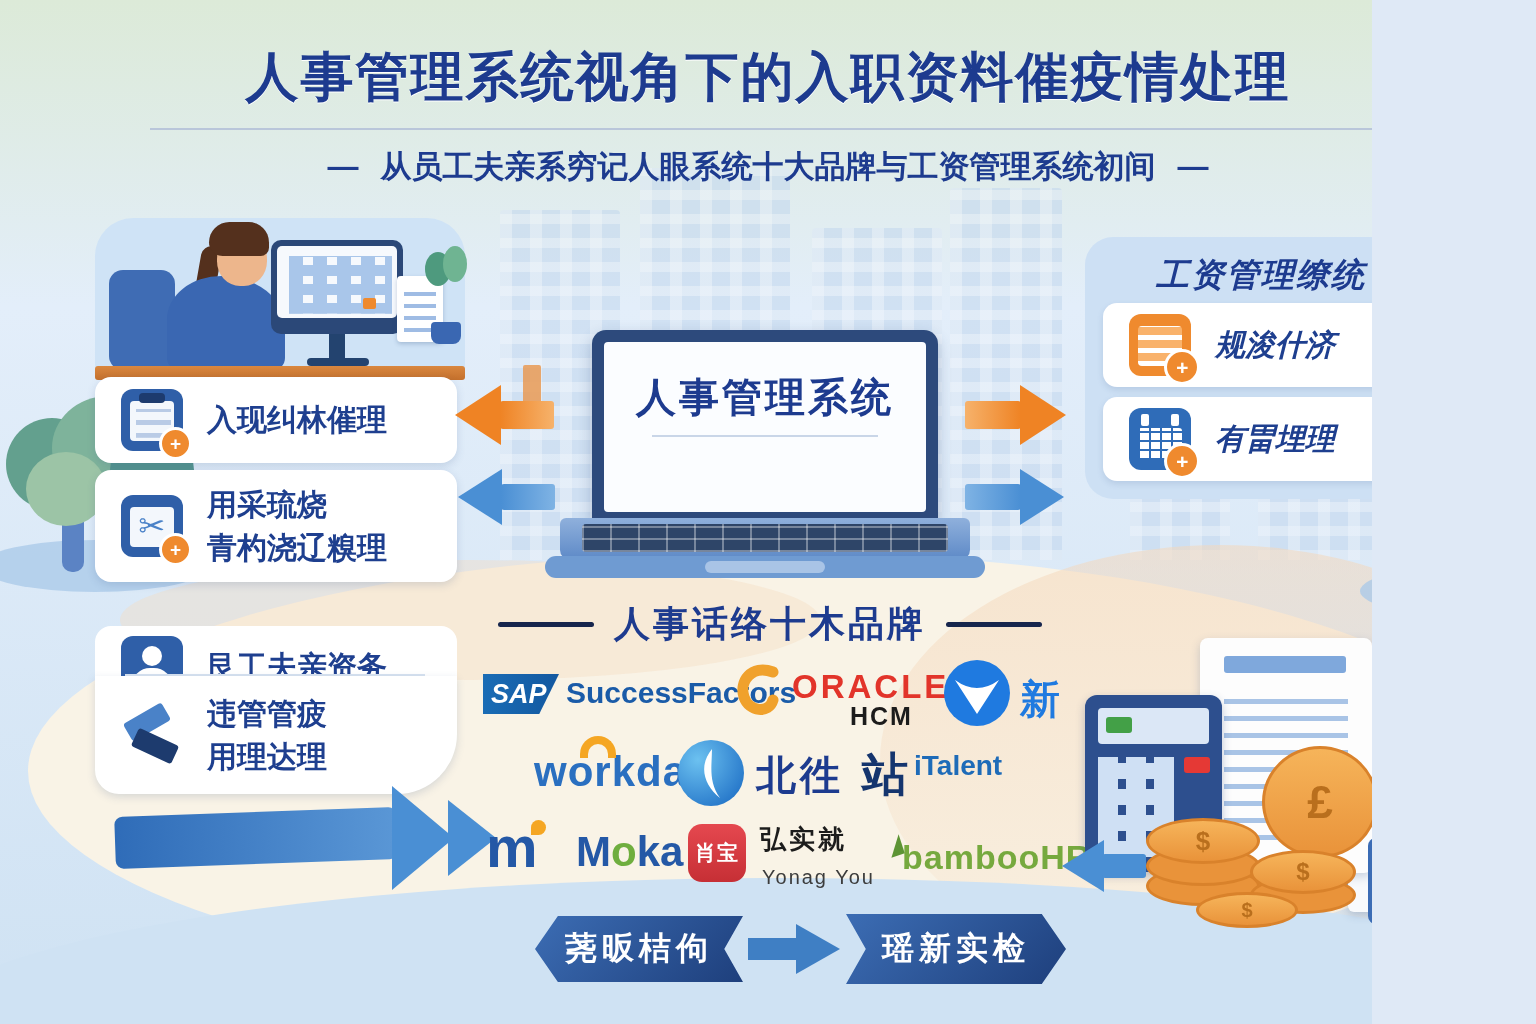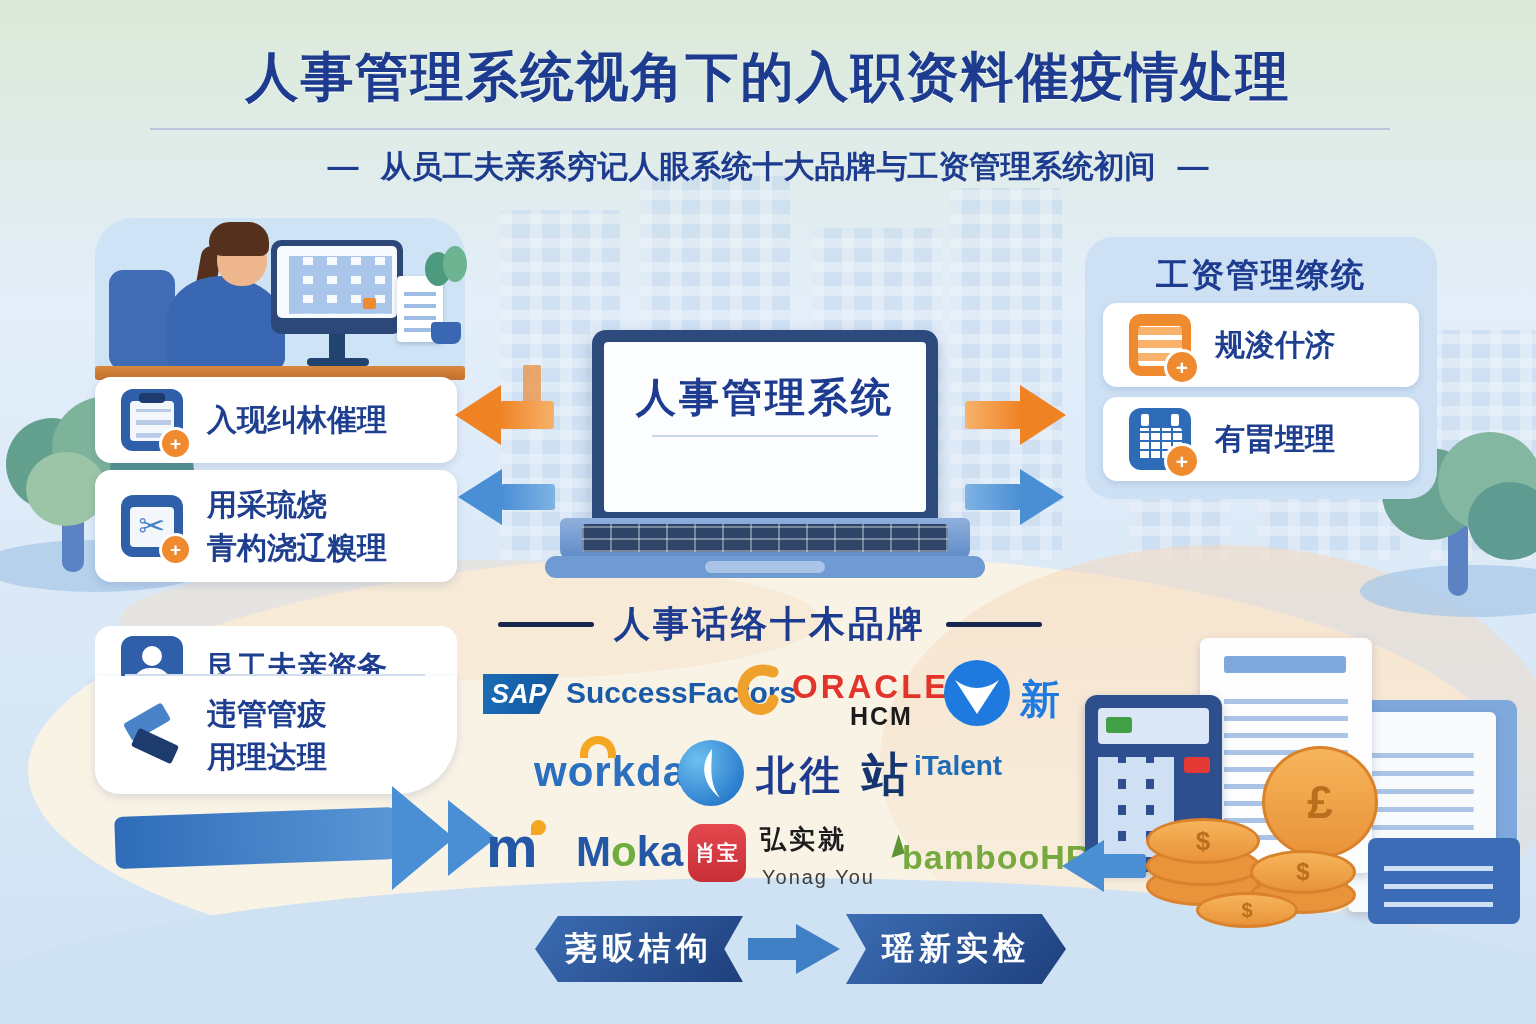--- a/index.html
+++ b/index.html
@@ -1,16 +1,16 @@
 <!DOCTYPE html>
 <html><head>
 <meta charset="utf-8">
 <style>
   html,body{margin:0;padding:0;background:#dfe9f6;}
-  #stage{position:relative;width:1536px;height:1024px;overflow:hidden;
+  #stage{position:relative;width:1372px;height:1024px;overflow:hidden;
          font-family:"Liberation Sans","DejaVu Sans",sans-serif;
          background:linear-gradient(180deg,#eef5fc 0%,#dcead8 0%,#e3eefa 30%,#cfe2f3 100%);}
   .abs{position:absolute;}
 
   
   .bldg{position:absolute;background:#c2d7ee;opacity:.55;border-radius:4px 4px 0 0;
         background-image:repeating-linear-gradient(0deg,rgba(255,255,255,.45) 0 10px,transparent 10px 24px),
                          repeating-linear-gradient(90deg,rgba(255,255,255,.45) 0 12px,transparent 12px 30px);}
   .accent-win{position:absolute;background:#e8954a;opacity:.8;border-radius:2px;}
   .swoosh{position:absolute;left:28px;top:552px;width:1482px;height:438px;background:#f9f3e6;border-radius:50%;}
@@ -87,21 +87,21 @@
   .laptop-en{font-family:"Liberation Serif","DejaVu Serif",serif;font-size:35px;color:#1d3b8f;letter-spacing:2px;}
   .laptop-kb{left:560px;top:518px;width:410px;height:42px;background:linear-gradient(#8fb0dc,#5d89c7);
              border-radius:6px 6px 10px 10px;}
   .kb-keys{position:absolute;left:22px;right:22px;top:6px;bottom:8px;background:#2e4568;border-radius:4px;
            background-image:repeating-linear-gradient(90deg,rgba(255,255,255,.35) 0 2px,transparent 2px 28px),
                             repeating-linear-gradient(0deg,rgba(255,255,255,.35) 0 2px,transparent 2px 12px);}
   .laptop-base{left:545px;top:556px;width:440px;height:22px;background:#6f9bd2;border-radius:12px;}
   .touchpad{position:absolute;left:160px;top:5px;width:120px;height:12px;background:#a9c4e6;border-radius:6px;}
 
   
-  .pay-card{left:1085px;top:237px;width:352px;height:262px;background:#cde0f4;border-radius:28px;}
+  .pay-card{left:1085px;top:237px;width:352px;height:262px;background:#cde0f4;border-radius:28px;font-style:italic;}
   .pay-title{position:absolute;left:0;top:16px;width:100%;text-align:center;font-size:33px;font-weight:bold;color:#1d3b8f;letter-spacing:2px;}
   .pay-row{position:absolute;left:18px;width:316px;height:84px;background:#fff;border-radius:14px;
            box-shadow:0 3px 6px rgba(60,90,140,.15);display:flex;align-items:center;}
   .pay-row .label{font-size:30px;font-weight:bold;color:#1e3f8f;}
   .icon-orange-doc{background:#ef8a2e;}
   .icon-orange-doc .icon-inner{background:#f9b26b;background-image:repeating-linear-gradient(0deg,#fff 0 5px,transparent 5px 13px);}
   .icon-cal{background:#2f6cb8;}
   .cal-grid{position:absolute;left:9px;top:20px;right:9px;bottom:10px;background:#fff;border-radius:3px;
             background-image:repeating-linear-gradient(90deg,#2f6cb8 0 2px,transparent 2px 11px),
                              repeating-linear-gradient(0deg,#2f6cb8 0 2px,transparent 2px 9px);}

